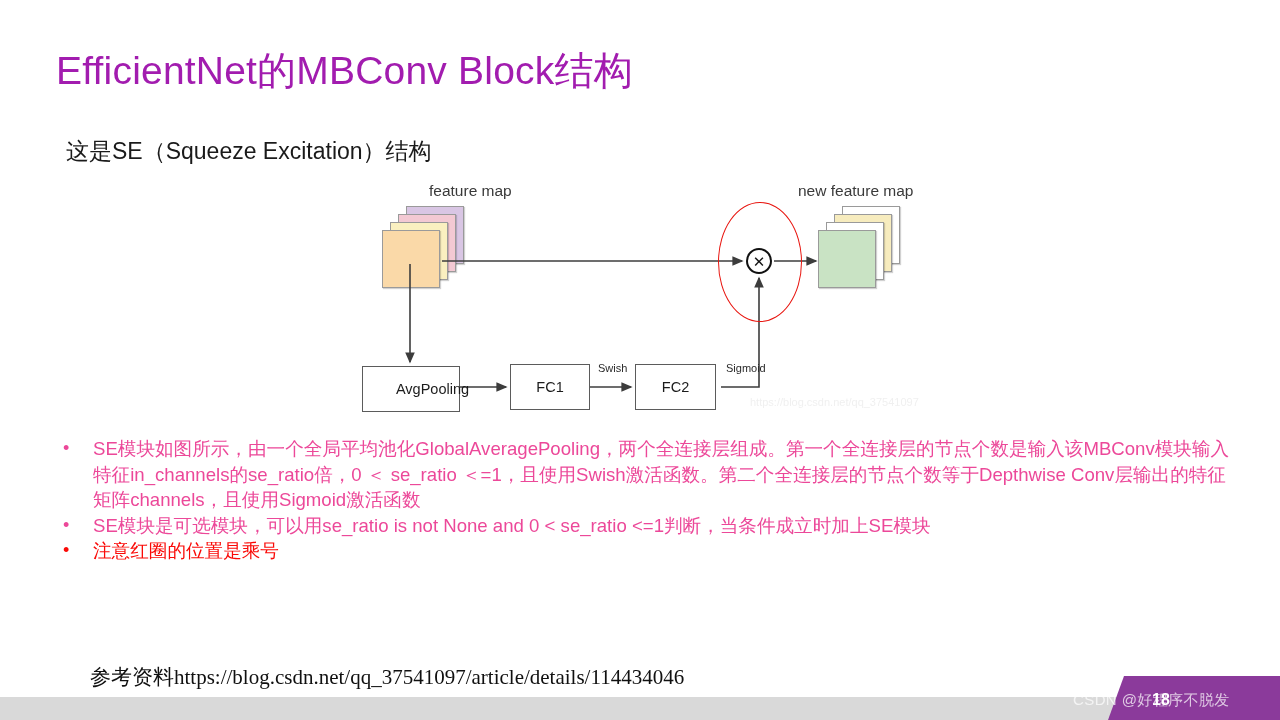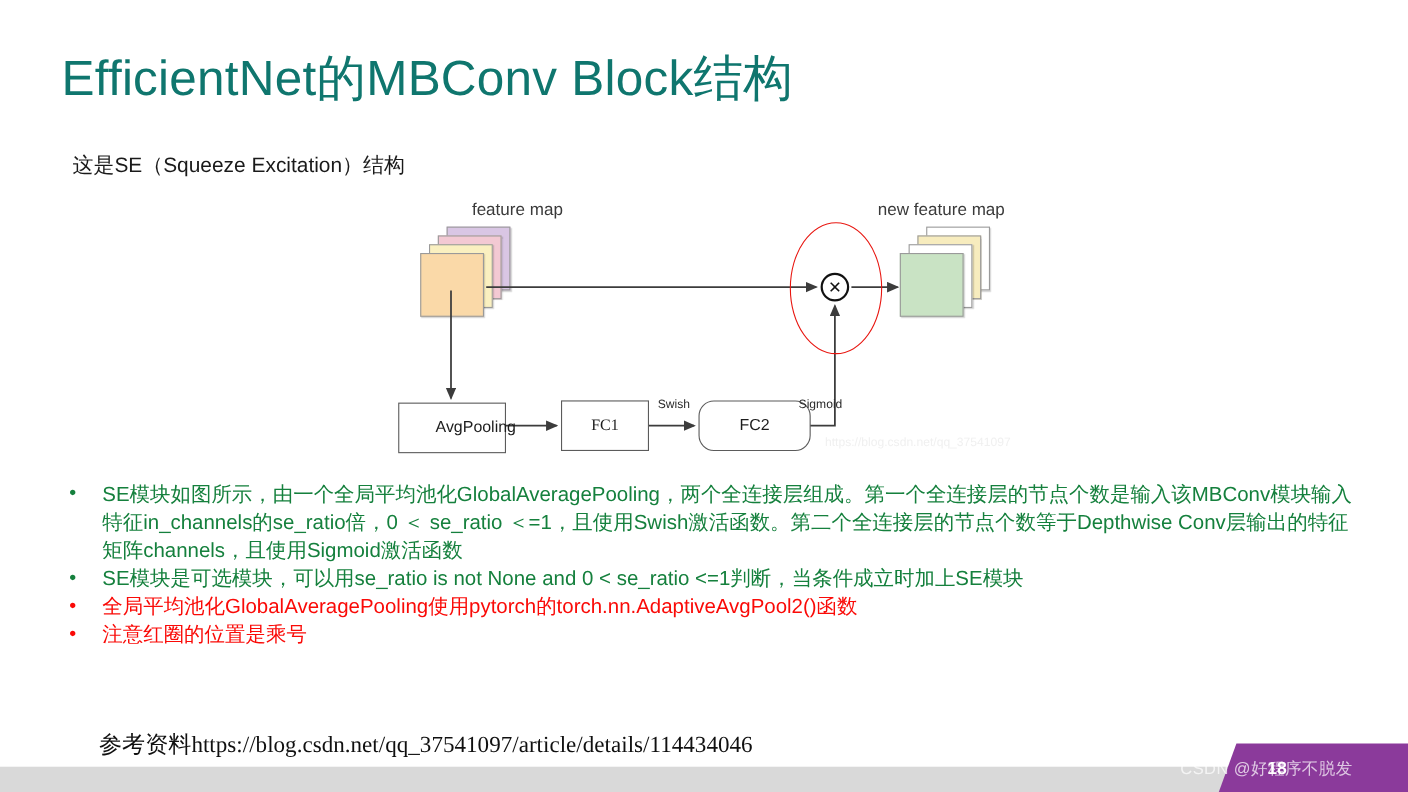--- a/index.html
+++ b/index.html
@@ -20,34 +20,34 @@
     position: absolute;
     inset: 0;
     background: #ffffff;
   }
 
   
   .slide-title {
     position: absolute;
     left: 56px;
     top: 47px;
-    font-size: 45px;
+    font-size: 39px;
     line-height: 48px;
     font-weight: 400;
-    color: #0f766e;
+    color: #a21caf;
     letter-spacing: 0.2px;
     white-space: nowrap;
   }
 
   
   .subtitle {
     position: absolute;
     left: 66px;
     top: 138px;
-    font-size: 19px;
+    font-size: 23px;
     line-height: 26px;
     color: #1a1a1a;
     white-space: nowrap;
   }
 
   
   .diagram {
     position: absolute;
     left: 350px;
     top: 178px;
@@ -88,22 +88,22 @@
     border: 1.4px solid #5b5b5b;
     background: #ffffff;
     box-sizing: border-box;
     display: flex;
     align-items: center;
     justify-content: center;
     font-size: 14.5px;
     color: #1c1c1c;
   }
   .box-avgpool { left: 12px;  top: 188px; width: 98px; height: 46px; padding-left: 43px; }
-  .box-fc1     { left: 160px; top: 186px; width: 80px; height: 46px; font-family: Liberation Serif, serif; }
-  .box-fc2     { left: 285px; top: 186px; width: 102px; height: 46px; border-radius: 14px; }
+  .box-fc1     { left: 160px; top: 186px; width: 80px; height: 46px; }
+  .box-fc2     { left: 285px; top: 186px; width: 81px; height: 46px; }
 
   .edge-label {
     position: absolute;
     font-size: 11px;
     color: #2a2a2a;
     white-space: nowrap;
   }
   .lbl-swish   { left: 248px; top: 184px; }
   .lbl-sigmoid { left: 376px; top: 184px; }
 
@@ -150,21 +150,21 @@
     position: absolute;
     left: 55px;
     top: 436px;
     width: 1180px;
   }
   .bullet {
     position: relative;
     padding-left: 38px;
     font-size: 18.6px;
     line-height: 25.5px;
-    color: #15803d;
+    color: #ec4899;
     margin-bottom: 0px;
   }
   .bullet::before {
     content: "•";
     position: absolute;
     left: 8px;
     top: 0;
     font-size: 18px;
     line-height: 25.5px;
   }
@@ -295,21 +295,20 @@
     <div class="edge-label lbl-swish">Swish</div>
 
     <div class="edge-label lbl-sigmoid">Sigmoid</div>
 
     <div class="diagram-watermark">https://blog.csdn.net/qq_37541097</div>
   </div>
 
   <div class="bullets">
     <div class="bullet">SE模块如图所示，由一个全局平均池化GlobalAveragePooling，两个全连接层组成。第一个全连接层的节点个数是输入该MBConv模块输入特征in_channels的se_ratio倍，0 ＜ se_ratio ＜=1，且使用Swish激活函数。第二个全连接层的节点个数等于Depthwise Conv层输出的特征矩阵channels，且使用Sigmoid激活函数</div>
     <div class="bullet">SE模块是可选模块，可以用se_ratio is not None and 0 &lt; se_ratio &lt;=1判断，当条件成立时加上SE模块</div>
-    <div class="bullet red">全局平均池化GlobalAveragePooling使用pytorch的torch.nn.AdaptiveAvgPool2()函数</div>
     <div class="bullet red">注意红圈的位置是乘号</div>
   </div>
 
   <div class="reference">参考资料https://blog.csdn.net/qq_37541097/article/details/114434046</div>
 
   <div class="footer-band"></div>
   <div class="footer-purple"></div>
   <div class="footer-text">CSDN @好程序不脱发</div>
   <div class="page-number">18</div>
 

